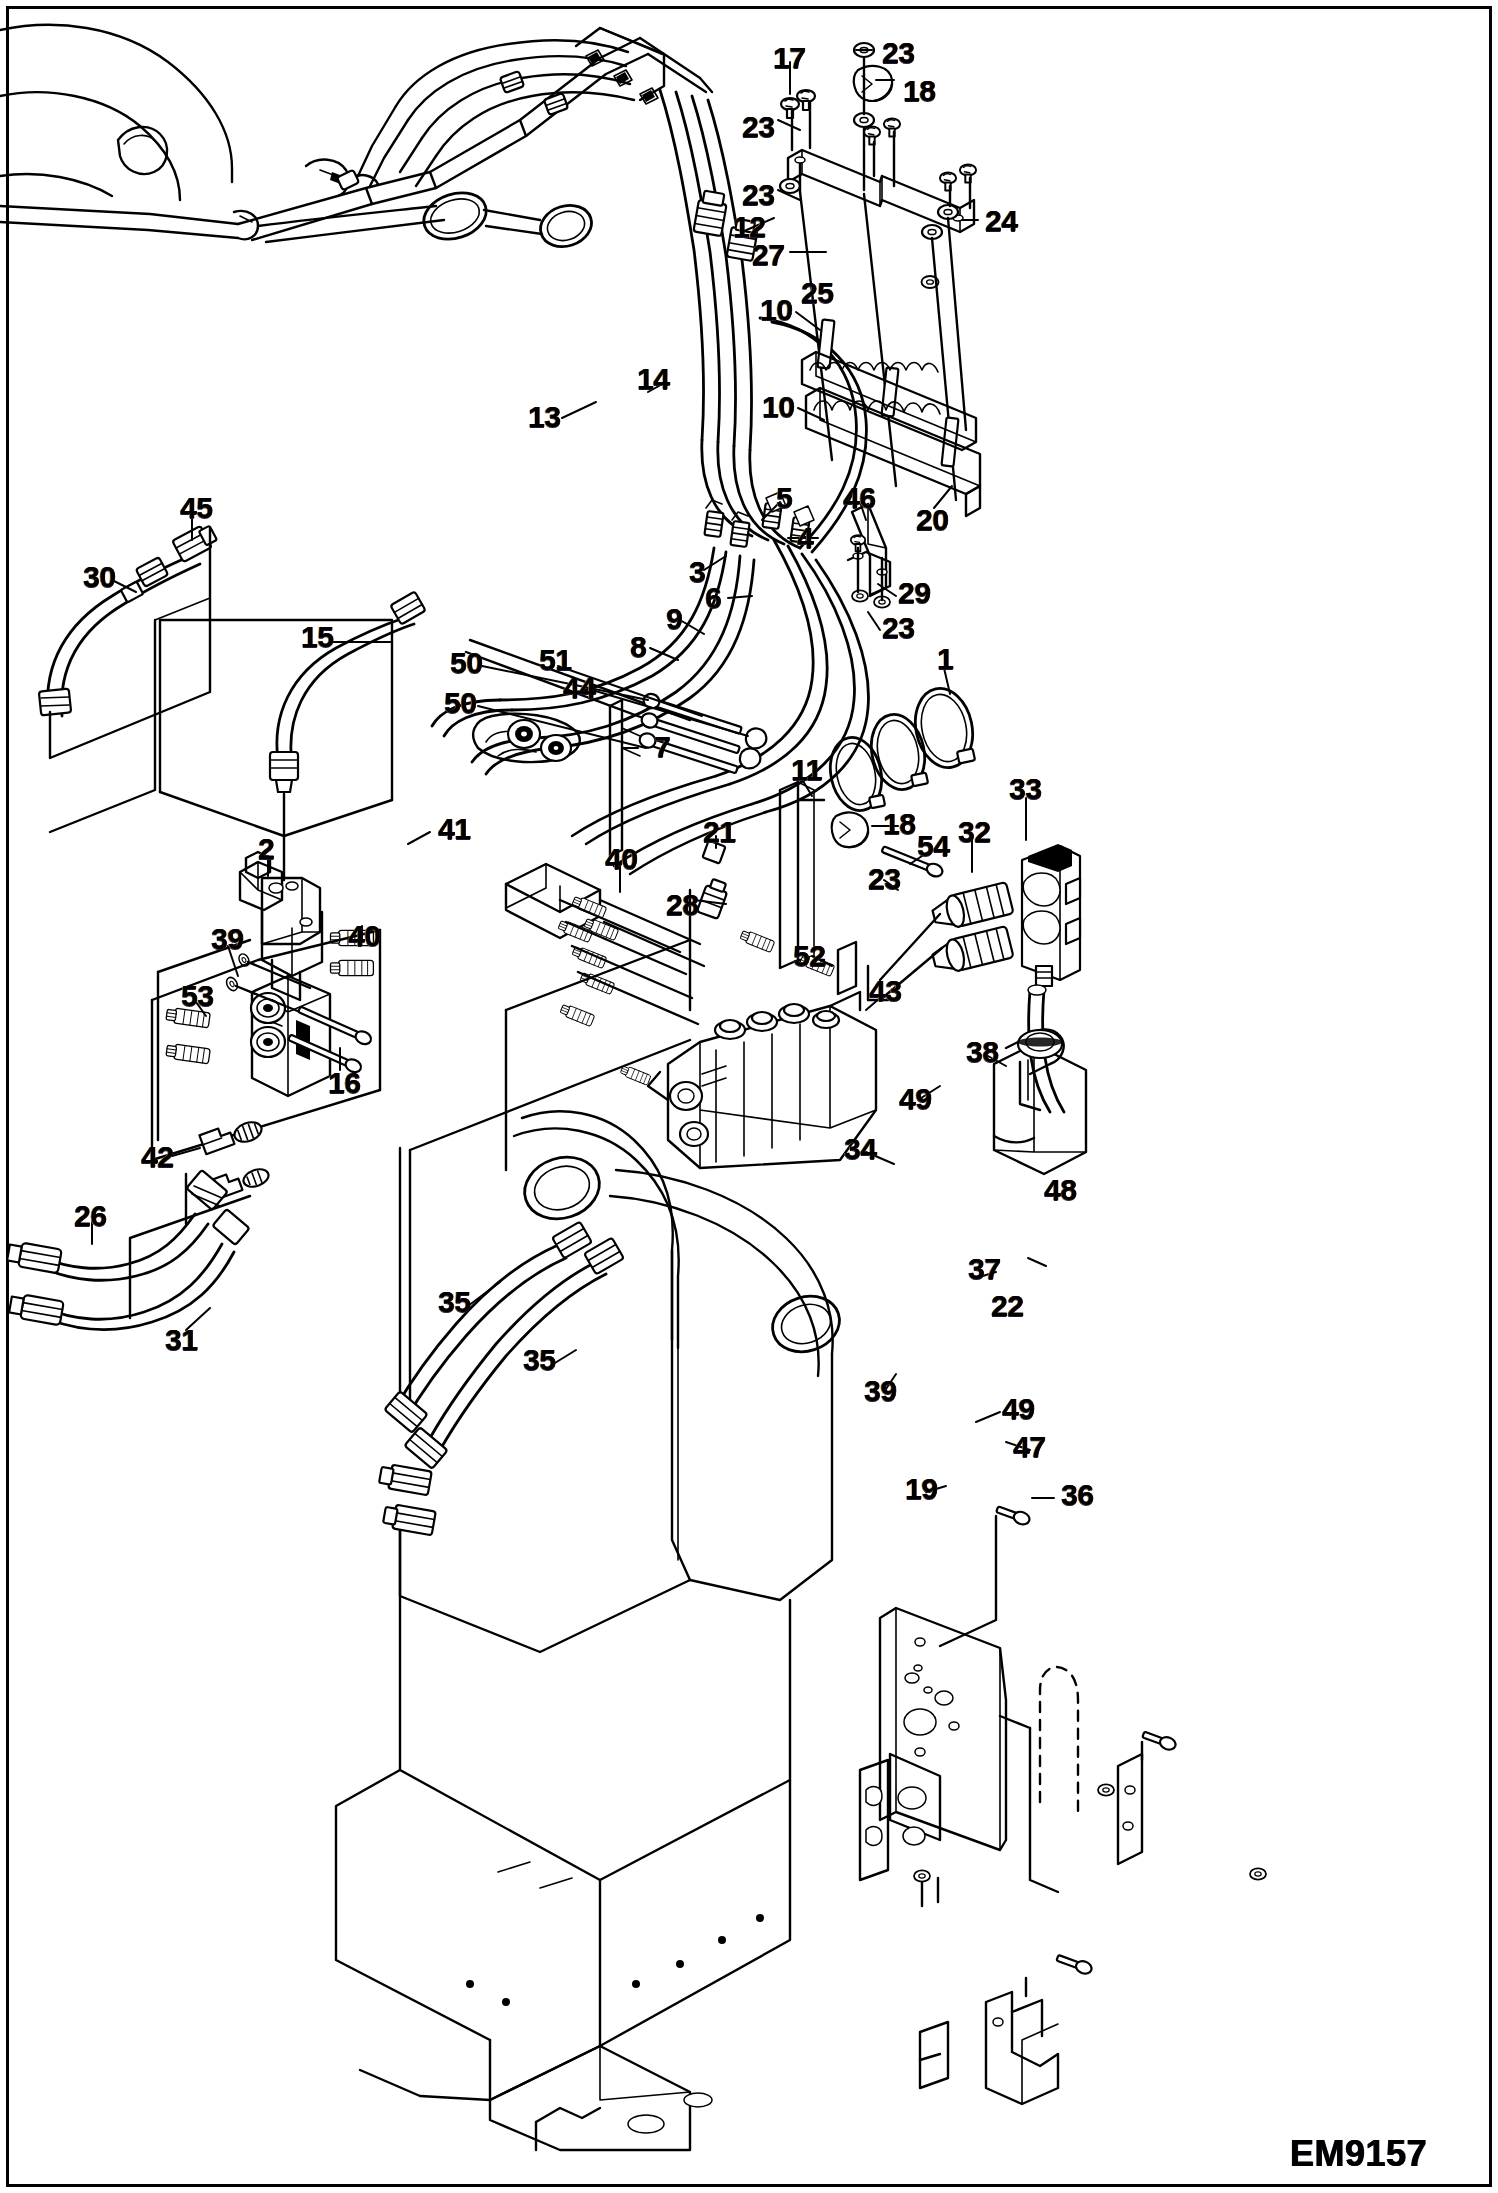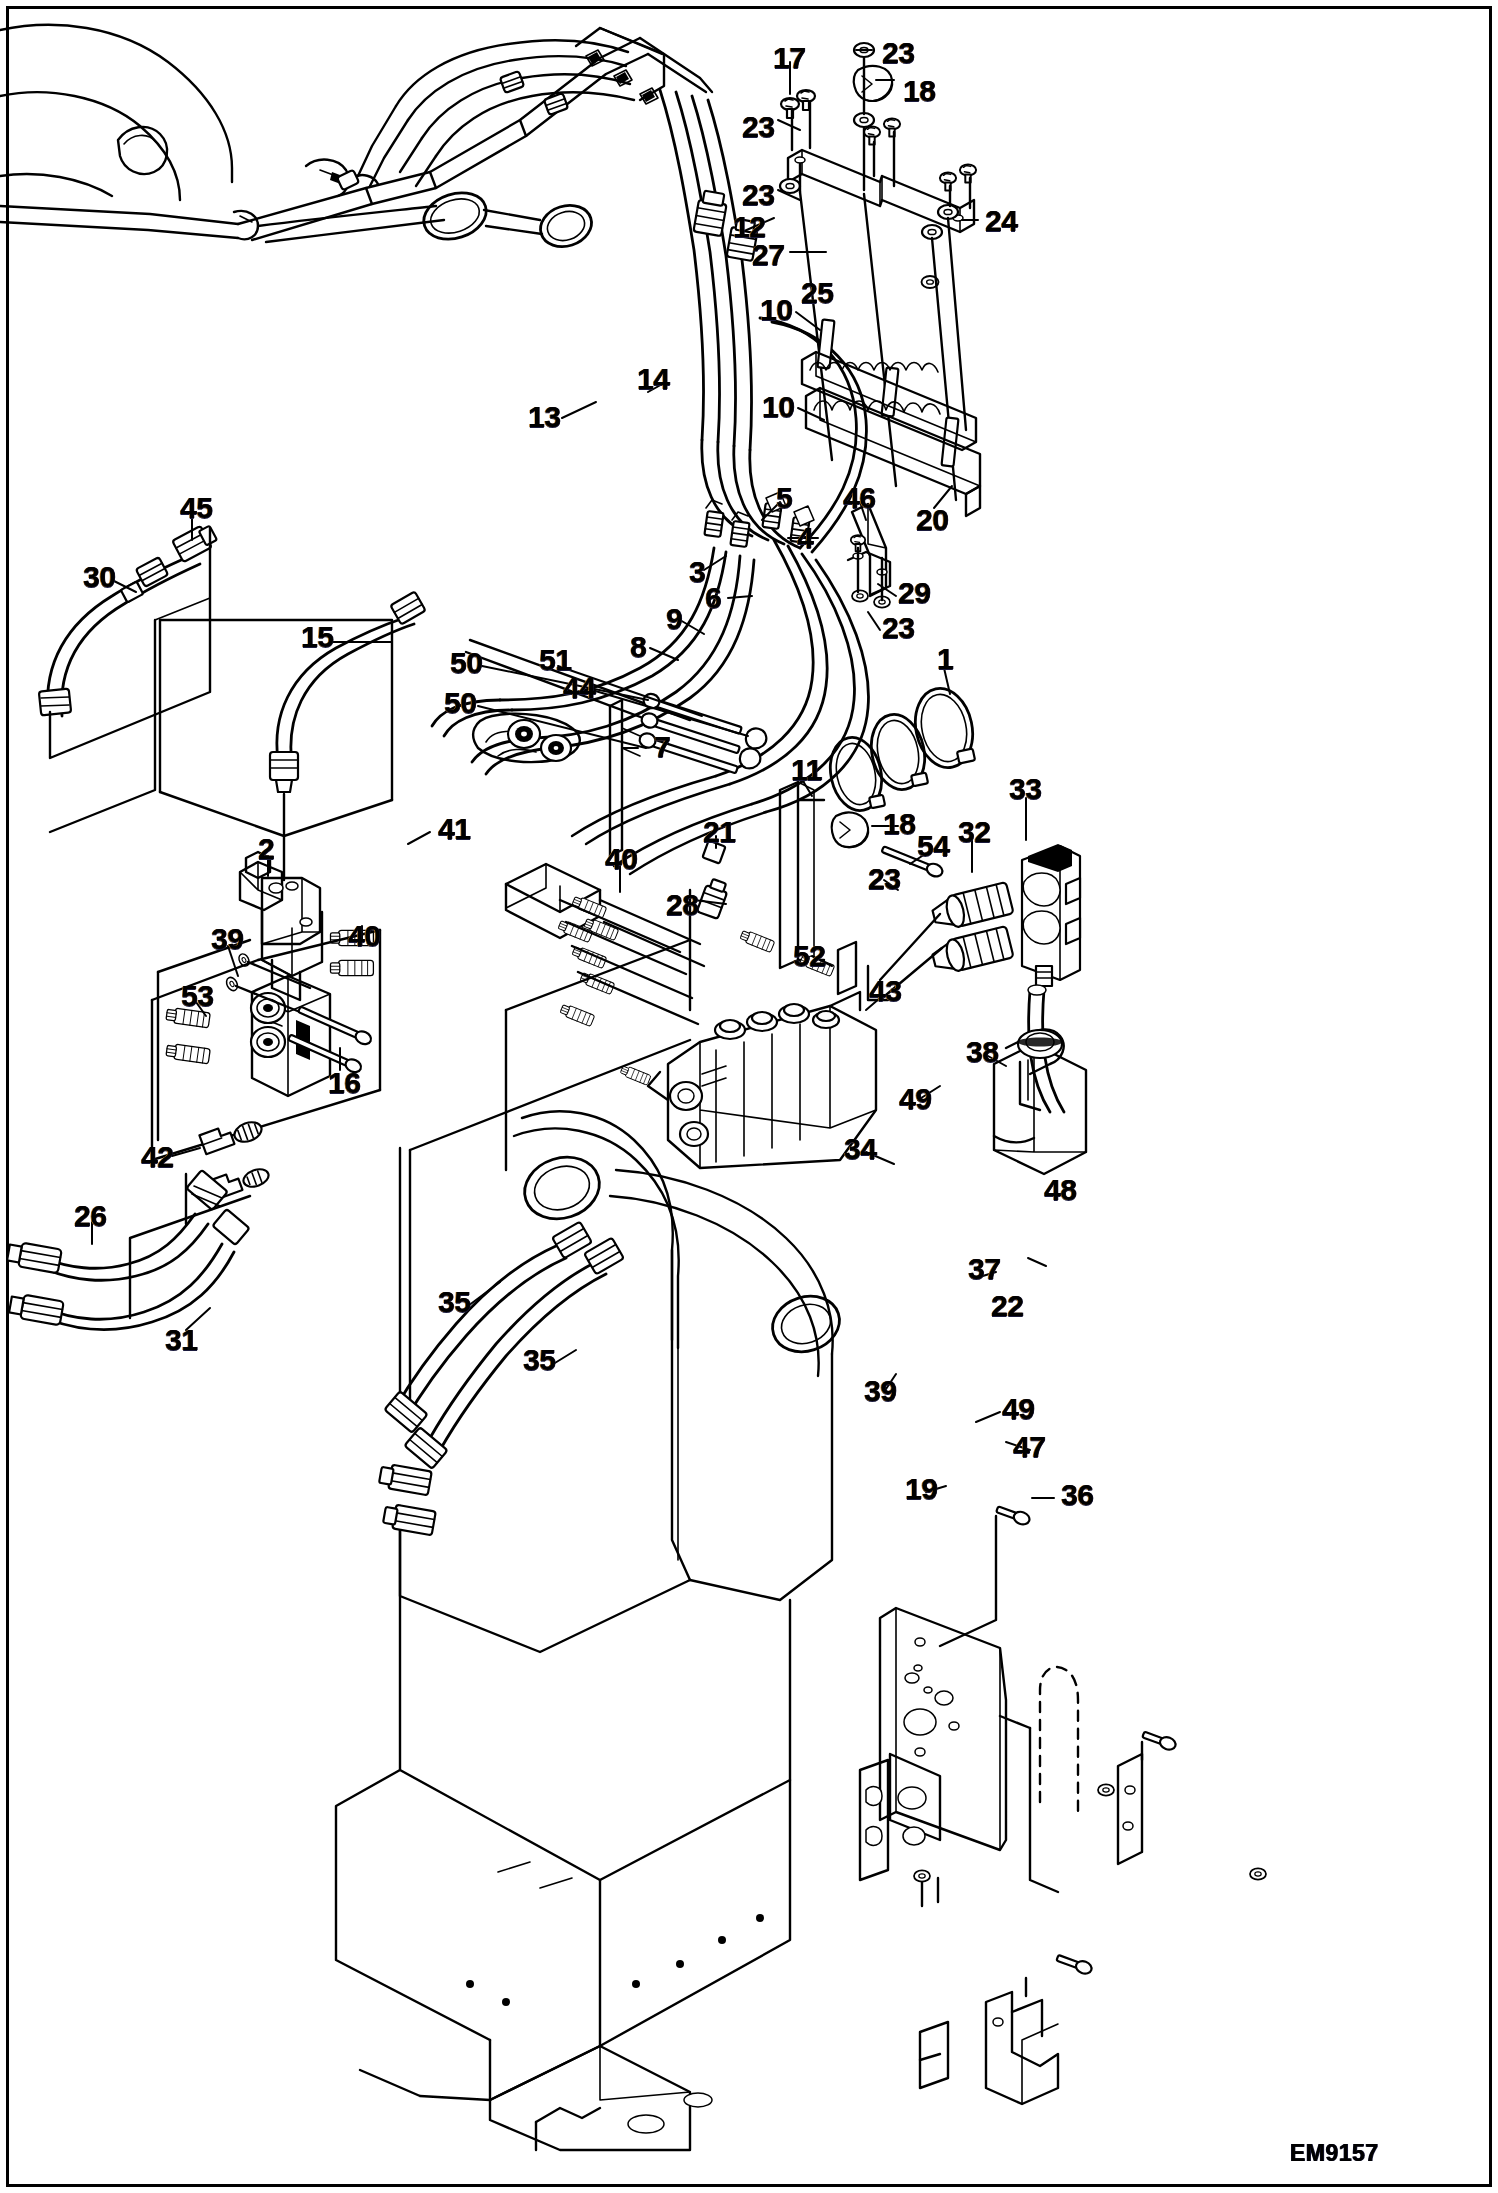--- a/index.html
+++ b/index.html
@@ -48,27 +48,26 @@
        0.6px 0 0 #1a1a3c,
       -0.6px 0 0 #c07818,
        0 0.6px 0 #1a1a3c;
   }
   .docid {
     position: absolute;
     left: 1290px;
     top: 2133px;
     font-family: "Liberation Sans", sans-serif;
     font-weight: bold;
-    font-size: 23px;
+    font-size: 36px;
     letter-spacing: 0.5px;
     color: #000000;
     text-shadow:
        0.6px 0 0 #1a1a3c,
       -0.6px 0 0 #0d0d26;
-    margin-top: 7px;
   }
 </style>
 </head>
 <body>
 
 <div id="sheet">
 
   <div id="border"></div>
 
   <svg id="art" viewBox="0 0 1498 2193" xmlns="http://www.w3.org/2000/svg">

